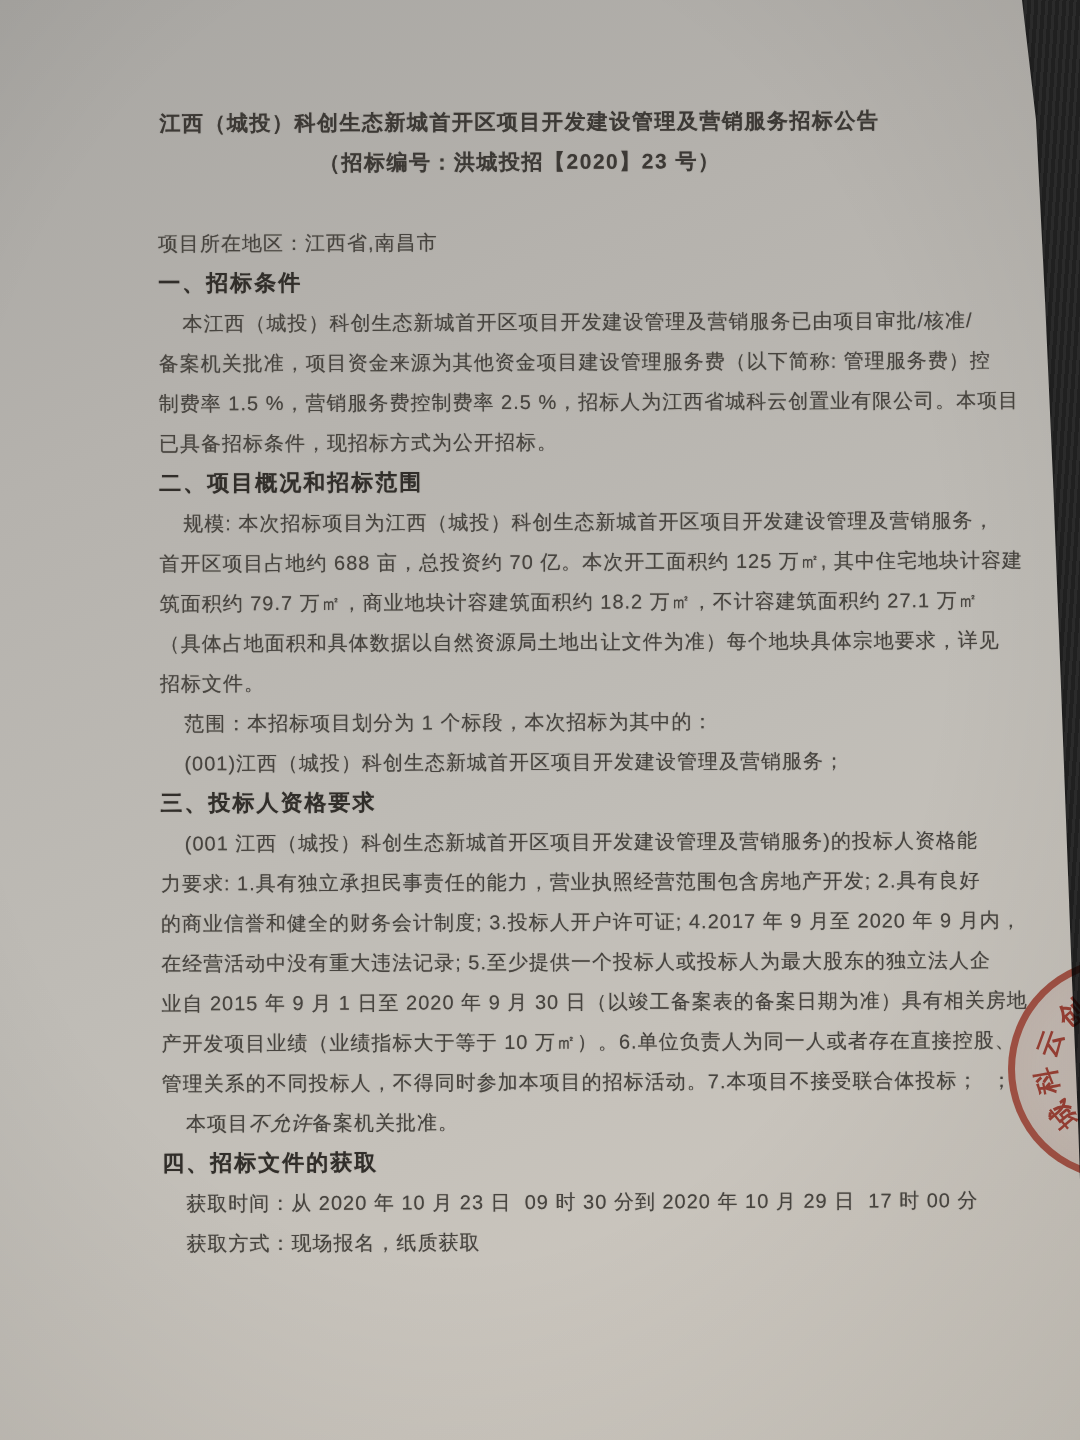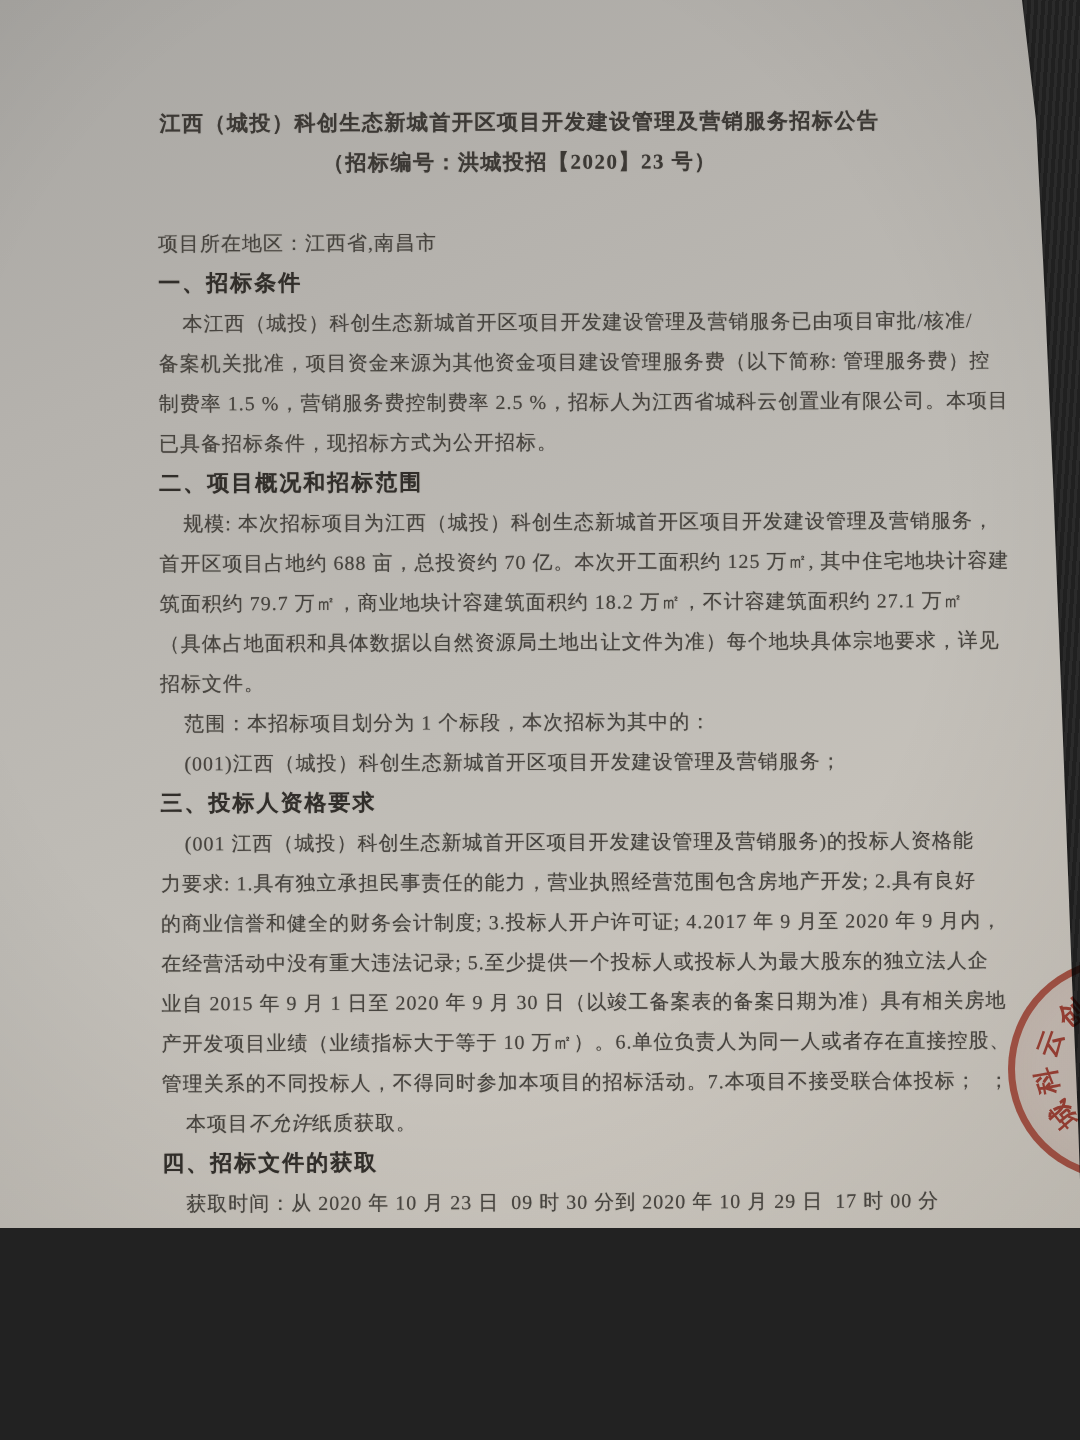--- a/index.html
+++ b/index.html
@@ -1,17 +1,17 @@
 <!DOCTYPE html>
 <html><head>
 <meta charset="utf-8">
 <style>
   html,body{margin:0;padding:0;background:#222;}
-  #canvas{position:relative;width:1080px;height:1228px;overflow:hidden;
-          font-family:Liberation Serif, serif;}
+  #canvas{position:relative;width:1080px;height:1440px;overflow:hidden;
+          font-family:Liberation Sans, sans-serif;}
 
   
   .wood{position:absolute;inset:0;
         background:linear-gradient(178deg,#451softwood 0%,#451a0d 0%,#5a2412 34%,#6d3420 62%,#87492f 100%);}
   .wood::after{content:"";position:absolute;inset:0;
         background:repeating-linear-gradient(94deg,rgba(255,255,255,.04) 0 3px,rgba(0,0,0,.05) 3px 7px);}
 
   
   .paper-wrap{position:absolute;inset:0;filter:drop-shadow(-4px 3px 5px rgba(0,0,0,.45));}
   .paper{position:absolute;inset:0;
@@ -74,21 +74,21 @@
         <div class="line indent">范围：本招标项目划分为 1 个标段，本次招标为其中的：</div>
         <div class="line indent">(001)江西（城投）科创生态新城首开区项目开发建设管理及营销服务；</div>
         <div class="heading">三、投标人资格要求</div>
         <div class="line indent">(001 江西（城投）科创生态新城首开区项目开发建设管理及营销服务)的投标人资格能</div>
         <div class="line">力要求: 1.具有独立承担民事责任的能力，营业执照经营范围包含房地产开发; 2.具有良好</div>
         <div class="line">的商业信誉和健全的财务会计制度; 3.投标人开户许可证; 4.2017 年 9 月至 2020 年 9 月内，</div>
         <div class="line">在经营活动中没有重大违法记录; 5.至少提供一个投标人或投标人为最大股东的独立法人企</div>
         <div class="line">业自 2015 年 9 月 1 日至 2020 年 9 月 30 日（以竣工备案表的备案日期为准）具有相关房地</div>
         <div class="line">产开发项目业绩（业绩指标大于等于 10 万㎡）。6.单位负责人为同一人或者存在直接控股、</div>
         <div class="line">管理关系的不同投标人，不得同时参加本项目的招标活动。7.本项目不接受联合体投标；  ；</div>
-        <div class="line indent"><span>本项目</span><span class="it">不允许</span><span>纸质获取。</span></div>
+        <div class="line indent"><span>本项目</span><span class="it">不允许</span><span>备案机关批准。</span></div>
         <div class="heading">四、招标文件的获取</div>
         <div class="line indent">获取时间：从 2020 年 10 月 23 日  09 时 30 分到 2020 年 10 月 29 日  17 时 00 分</div>
         <div class="line indent">获取方式：现场报名，纸质获取</div>
       </div>
   </div>
 
   <div class="stamp">
 
     <span class="s1">创</span>
     <span class="s2">云</span>

